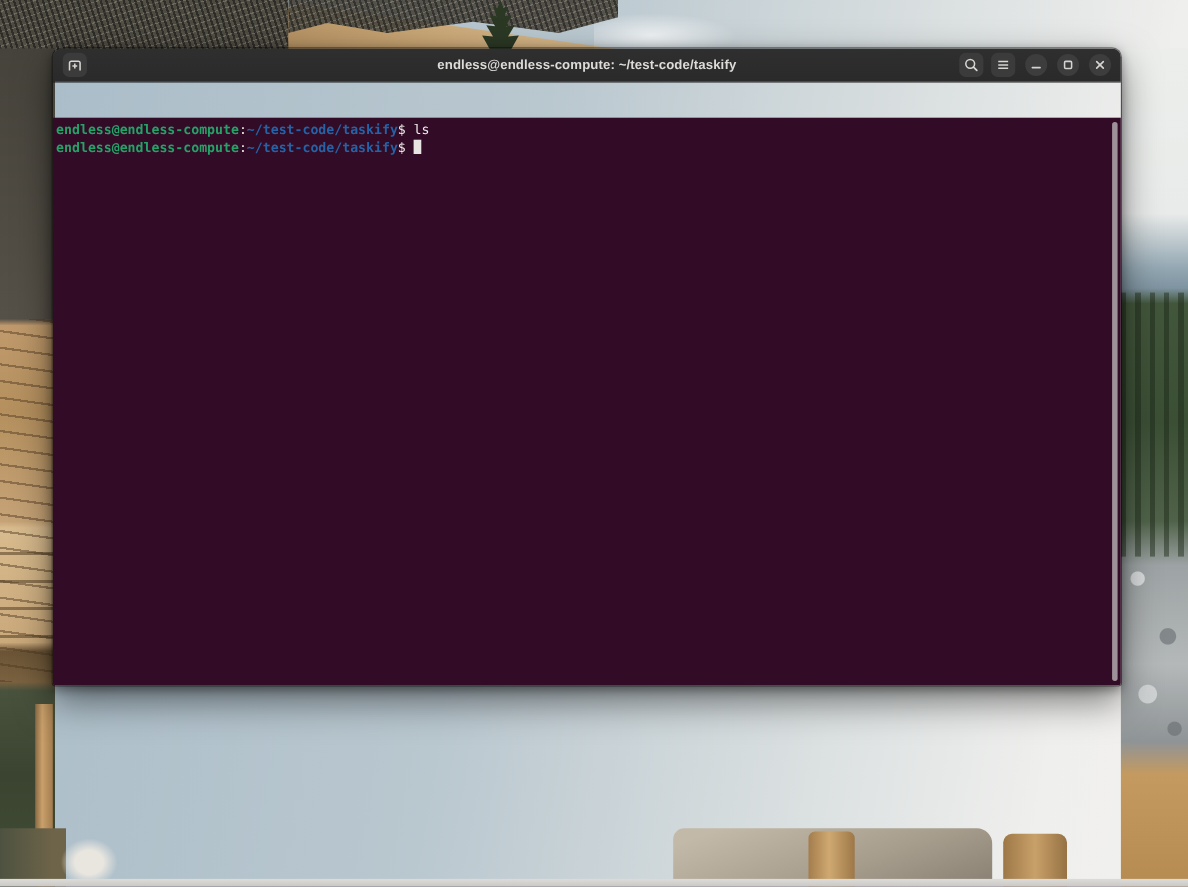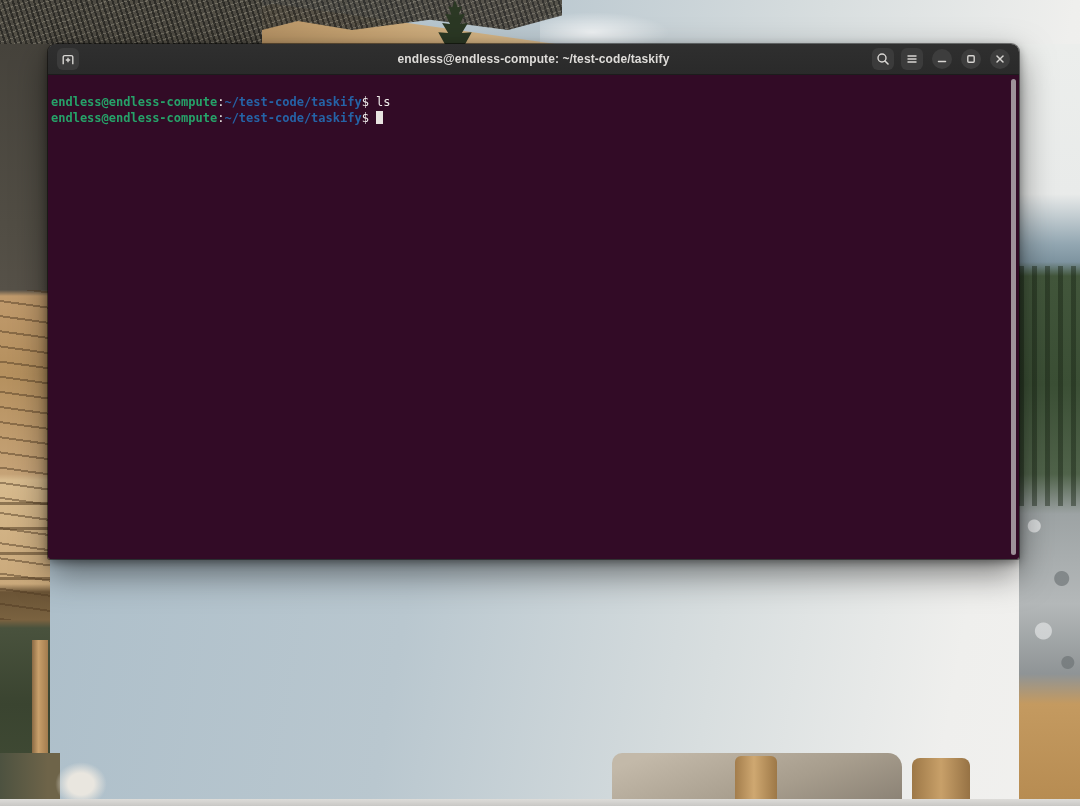--- a/index.html
+++ b/index.html
@@ -84,21 +84,21 @@
   .wp-rock { left: 612px; top: 753px; width: 290px; height: 50px; border-radius: 10px 14px 0 0;
     background: linear-gradient(160deg, #c3b9a9 10%, #a79d8d 60%, #8a8174 100%); }
   .wp-stake { left: 735px; top: 756px; width: 42px; height: 50px; border-radius: 6px 6px 0 0;
     background: linear-gradient(90deg, #a37d4c, #cfa871 45%, #9d7847); }
   .wp-stake2 { left: 912px; top: 758px; width: 58px; height: 48px; border-radius: 8px 8px 0 0;
     background: linear-gradient(90deg, #9d7847, #c8a069 50%, #967244); }
   .wp-bottombar { left: 0; top: 799px; width: 1080px; height: 7px;
     background: linear-gradient(180deg, #dddcd9, #c9c8c5); }
 
   
-  .window { position: absolute; left: 48px; top: 44px; width: 971px; height: 515px; z-index: 5;
+  .window { position: absolute; left: 48px; top: 44px; width: 971px; height: 579px; z-index: 5;
     border-radius: 8px 8px 2px 2px;
     box-shadow: 0 0 0 1px rgba(0,0,0,.45), 0 14px 34px rgba(0,0,0,.5), 0 3px 10px rgba(0,0,0,.4);
     overflow: hidden;
     display: flex; flex-direction: column; }
 
   .headerbar { height: 31px; flex: 0 0 31px; position: relative;
     background: linear-gradient(180deg, #2f2f2f, #2a2a2a);
     border-bottom: 1px solid #1c1c1c;
     display: flex; align-items: center; padding: 0 9px; }
   .hb-title { position: absolute; left: 0; right: 0; text-align: center;
@@ -109,21 +109,21 @@
     display: flex; align-items: center; justify-content: center; padding: 0; cursor: pointer; }
   .sq-btn + .sq-btn { margin-left: 7px; }
   .circle-btn { width: 20px; height: 20px; border: none; border-radius: 50%; background: #3d3d3d;
     display: flex; align-items: center; justify-content: center; padding: 0; cursor: pointer; }
   .hb-right .circle-btn { margin-left: 9px; }
   .hb-right .circle-btn:first-of-type { margin-left: 15px; }
 
   .term { flex: 1; position: relative; background: #320b26;
     font-family: "DejaVu Sans Mono", "Liberation Mono", monospace;
     font-size: 12px; line-height: 15.5px; color: #f0eeec;
-    padding: 20px 3px; cursor: text; }
+    padding: 4px 3px; cursor: text; margin-top: 32px; }
   .tline { white-space: pre; }
   .c-green { color: #26a269; font-weight: bold; }
   .c-blue { color: #2563a6; font-weight: bold; }
   .c-white { color: #f0eeec; }
   .cmd { margin-left: 7px; }
   .dir + .dir { margin-left: 14.5px; }
   .cursor { display: inline-block; width: 7px; height: 13px; margin-left: 7px;
     background: #e8e4e1; vertical-align: -2px; }
 
   .scroll-thumb { position: absolute; top: 4px; bottom: 4px; right: 3px; width: 5px;

